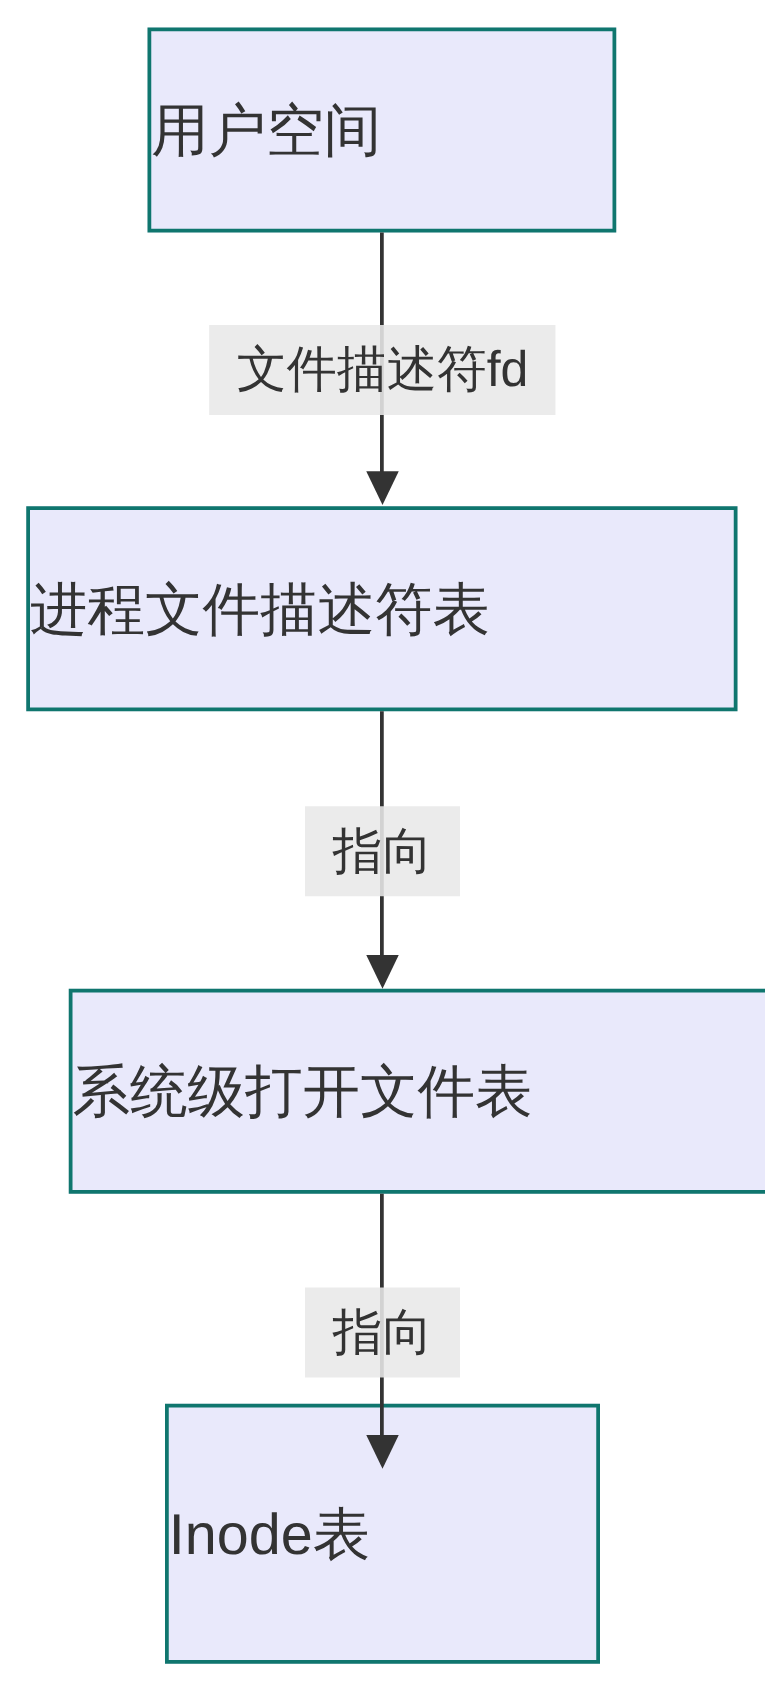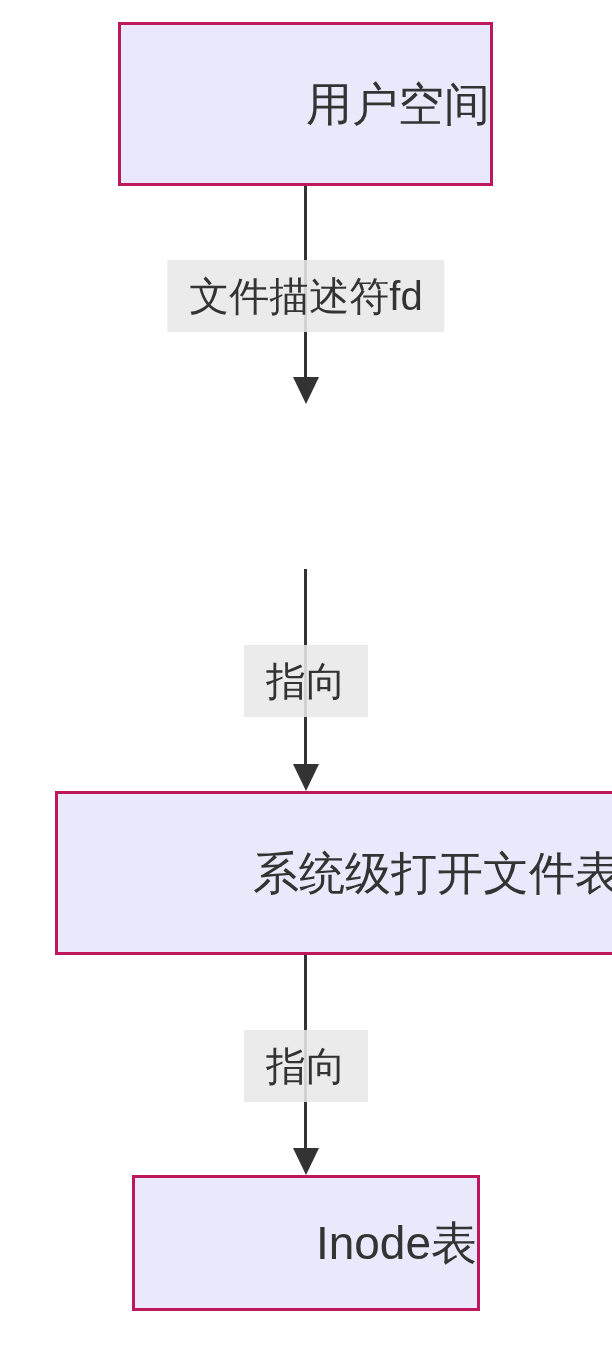--- a/index.html
+++ b/index.html
@@ -13,35 +13,35 @@
     height: 1362px;
     background: #ffffff;
     font-family: "Liberation Sans", sans-serif;
     overflow: hidden;
   }
   
   .node {
     position: absolute;
     box-sizing: border-box;
     background: #e9e9fb;
-    border: 3px solid #be185d;
+    border: 3px solid #0f766e;
     display: flex;
     align-items: center;
-    justify-content: flex-end;
+    justify-content: flex-start;
   }
   .node-label {
     font-size: 46px;
     color: #333333;
     white-space: nowrap;
     line-height: 1;
   }
   #node-user-space            { left: 118px; top: 22px;   width: 375px; height: 164px; }
   #node-process-fd-table      { left: 21px;  top: 405px;  width: 569px; height: 164px; }
   #node-system-open-file-table{ left: 21px;  top: 791px;  width: 569px; height: 164px; margin-left: 34px; }
-  #node-inode-table           { left: 132px; top: 1175px; width: 348px; height: 136px; }
+  #node-inode-table           { left: 132px; top: 1123px; width: 348px; height: 208px; }
 
   
   .edge-line {
     position: absolute;
     left: 304px;
     width: 3px;
     background: #333333;
   }
   #edge-line-1 { top: 186px; height: 196px; }
   #edge-line-2 { top: 569px; height: 198px; }
@@ -79,20 +79,23 @@
 </style>
 </head>
 <body>
 
 <div class="canvas">
 
   <div class="node" id="node-user-space">
     <span class="node-label">用户空间</span>
   </div>
 
+  <div class="node" id="node-process-fd-table">
+    <span class="node-label">进程文件描述符表</span>
+  </div>
 
   <div class="node" id="node-system-open-file-table">
     <span class="node-label">系统级打开文件表</span>
   </div>
 
   <div class="node" id="node-inode-table">
     <span class="node-label">Inode表</span>
   </div>
 
   <div class="edge-line" id="edge-line-1"></div>

